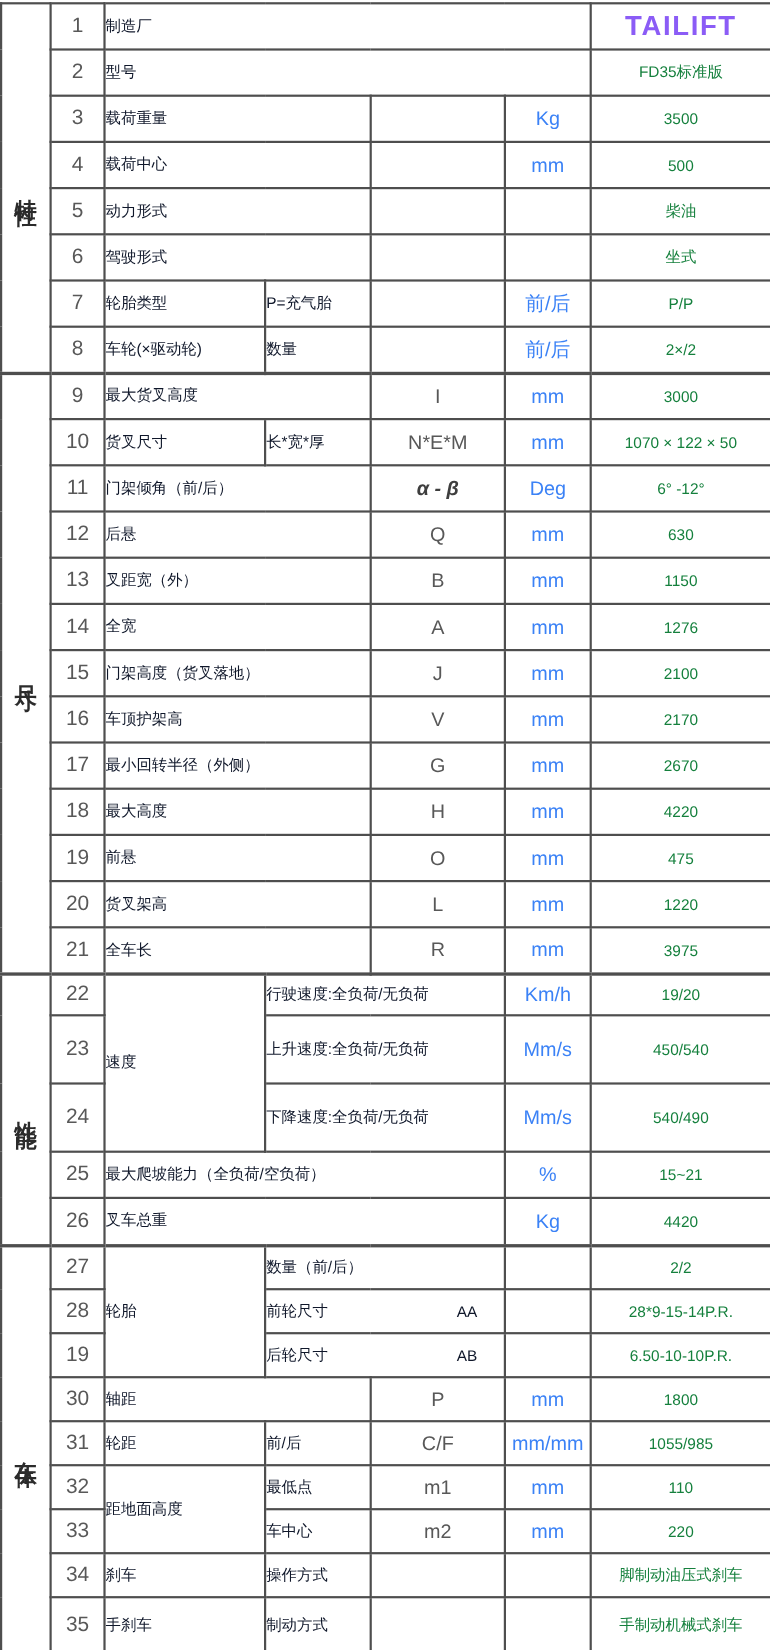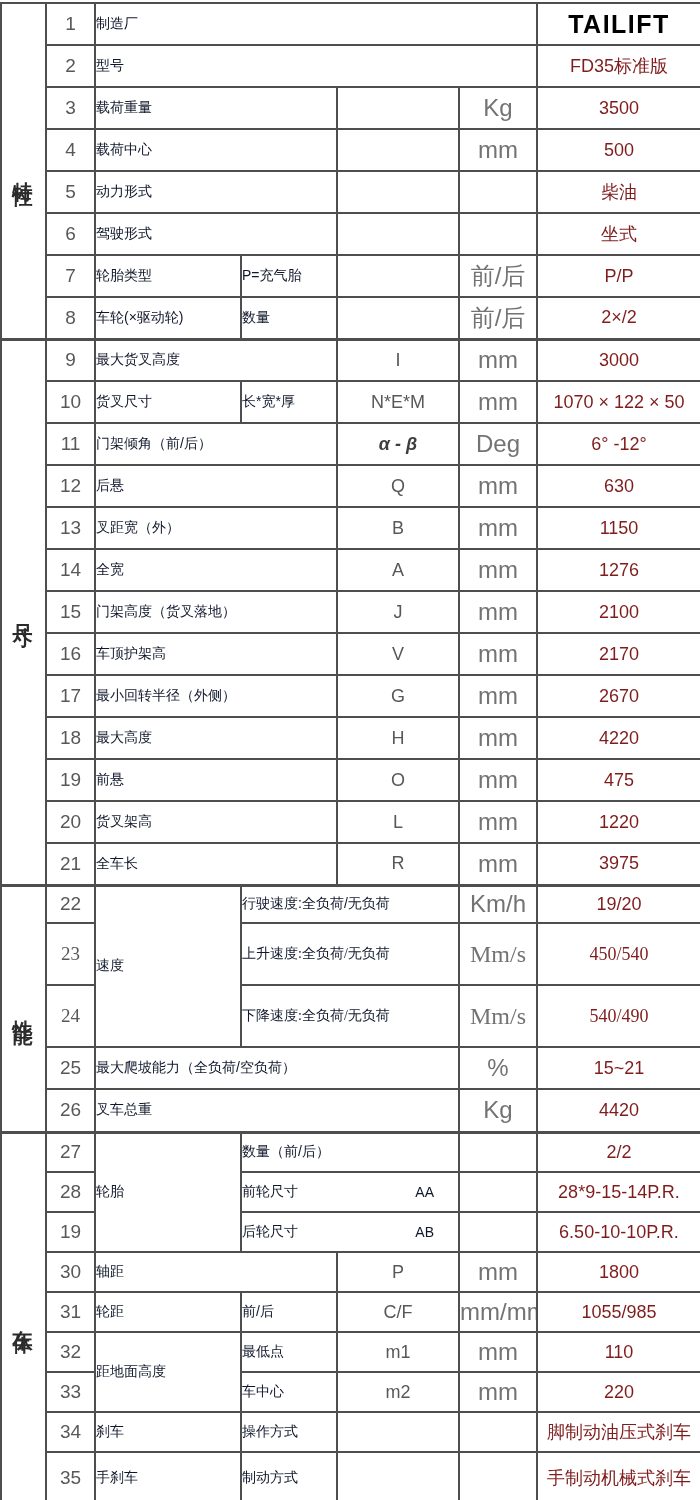--- a/index.html
+++ b/index.html
@@ -20,28 +20,28 @@
   td.cat{text-align:center;}
   td.cat .vtext{
     display:inline-block;
     writing-mode:vertical-rl;text-orientation:upright;
     font-weight:bold;font-size:20px;letter-spacing:5px;color:#2b2b2b;
   }
   td.num{text-align:center;font-size:19px;color:#585858;}
   td.label,td.sub,td.desc,td.group{font-size:14px;color:#0f172a;padding-left:0;}
   td.letter{text-align:center;font-size:18px;color:#585858;}
   td.letter.greek{font-weight:bold;color:#3e3e3e;font-style:italic;}
-  td.unit{text-align:center;font-size:24px;color:#737373;}
-  td.value{text-align:center;font-size:18px;color:#7f1d1d;}
-  td.value.brand{font-size:25px;font-weight:bold;color:#000000;letter-spacing:1.5px;}
+  td.unit{text-align:center;font-size:18px;color:#3b82f6;}
+  td.value{text-align:center;font-size:14px;color:#15803d;}
+  td.value.brand{font-size:25px;font-weight:bold;color:#8b5cf6;letter-spacing:1.5px;}
   .desc-pair{display:flex;justify-content:space-between;align-items:center;padding-right:24px;}
   
   tr.h-std{height:42px;}
   tr.h22{height:38px;margin-left:44px;}
-  tr.h-tall{height:62px;font-family:Liberation Serif, serif;}
+  tr.h-tall{height:62px;}
   tr.h26{height:43px;margin-left:36px;}
   tr.h-body{height:40px;}
   tr.h35{height:52px;}
 </style>
 </head>
 <body>
 
 <table class="spec">
   <colgroup>
     <col style="width:45px">

